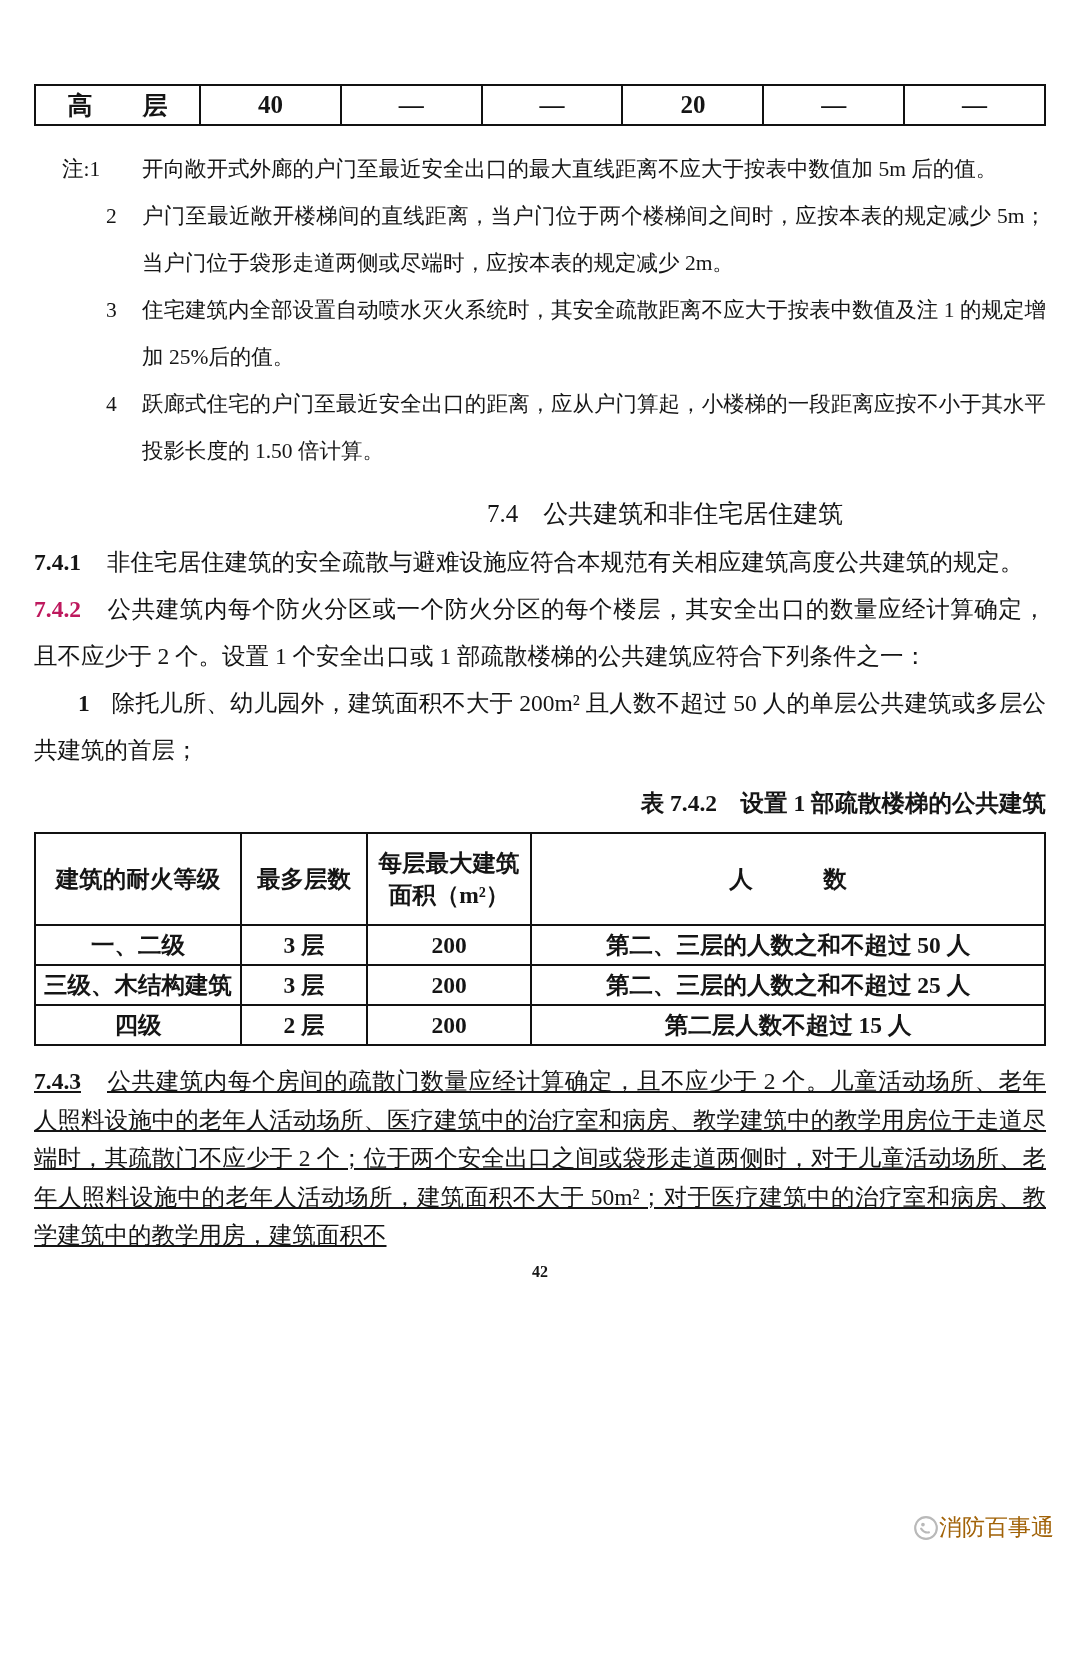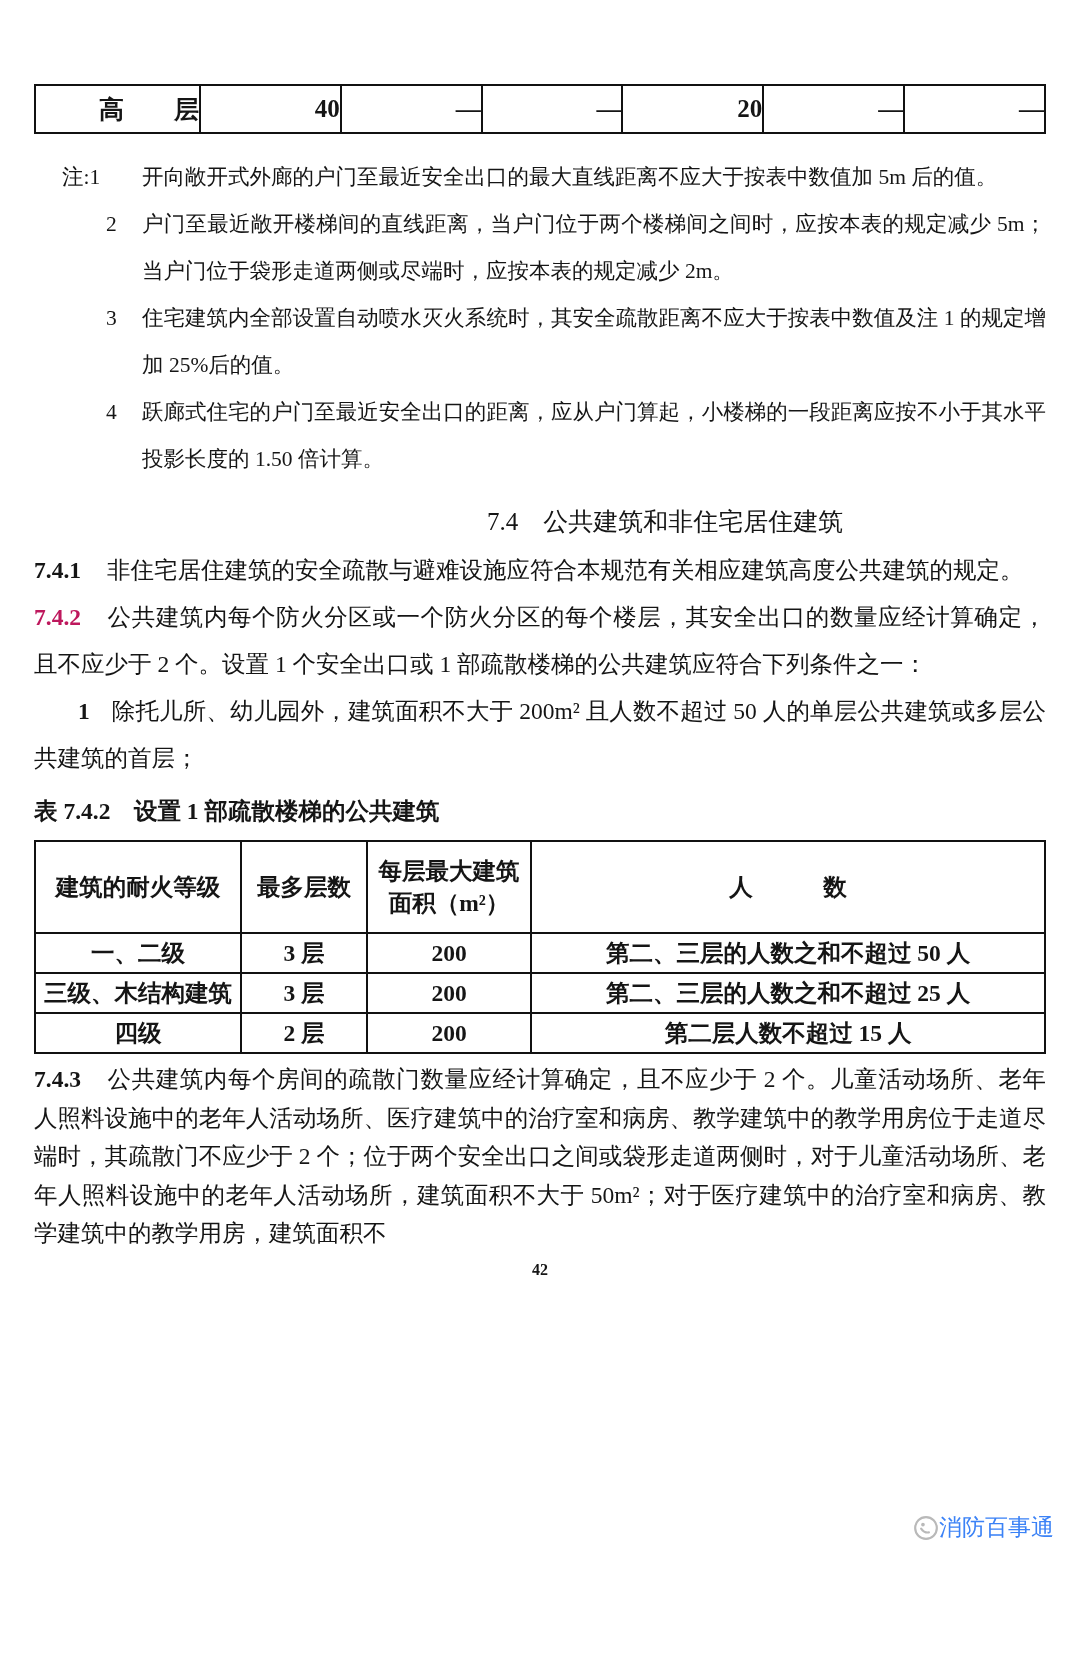--- a/index.html
+++ b/index.html
@@ -8,53 +8,53 @@
     width:1080px; height:1677px;
     font-family:"Liberation Serif","DejaVu Serif",serif;
     color:#151515;
     position:relative; overflow:hidden;
   }
   .page { padding:84px 34px 0 34px; }
 
   table { border-collapse:collapse; width:100%; table-layout:fixed; }
   .tbl td, .tbl th { border:2px solid #111; text-align:center; vertical-align:middle; }
 
-  .top-tbl td { height:48px; font-size:25px; font-weight:700;text-align:right; }
+  .top-tbl td { height:40px; font-size:25px; font-weight:700; }
 
   .notes { margin-top:20px; font-size:21.5px; }
   .note { display:flex; line-height:47px; }
   .note-label { flex:0 0 80px;margin-left:28px; }
   .note-label.note-idx { padding-left:44px; }
   .note-text { flex:1; text-align:justify; }
 
   .section-heading {
     margin-top:14px; font-size:25px; font-weight:400;
     text-align:center; padding-left:250px; line-height:50px;
   }
 
   .clause { font-size:23.5px; line-height:47px; text-align:justify; }
   .clause-num { font-weight:700; margin-right:26px; }
   .red { color:#be185d; }
 
   .subitem { font-size:23.5px; line-height:47px; text-align:justify; text-indent:44px; }
   .sub-num { font-weight:700; margin-right:22px; }
 
-  .tbl-title { margin:8px 0 8px 0; font-size:23.5px; font-weight:700; text-align:left; line-height:42px; }
+  .tbl-title { margin:8px 0 8px 0; font-size:23.5px; font-weight:700; text-align:right; line-height:42px; }
 
   .main-tbl th { height:92px; font-size:23.5px; font-weight:700; padding:0 8px; }
   .main-tbl td { height:40px; font-size:23.5px; font-weight:700; padding:0 6px; }
 
-  .clause-743 { line-height:38.5px; margin-top:6px; }
+  .clause-743 { line-height:38.5px; margin-top:16px;text-decoration:underline; }
 
   .page-number { margin-top:8px; text-align:center; font-size:16px; font-weight:700; }
 
   .watermark {
     position:absolute; right:26px; top:1512px;
     display:flex; align-items:center; 
-    color:#3b82f6; font-size:23px;
+    color:#a16207; font-size:23px;
     font-family:"Liberation Sans","DejaVu Sans",sans-serif;
   }
   .wm-icon { width:26px; height:26px; display:block; }
 </style>
 </head>
 <body>
 
 <div class="page">
 
   <table class="tbl top-tbl">

